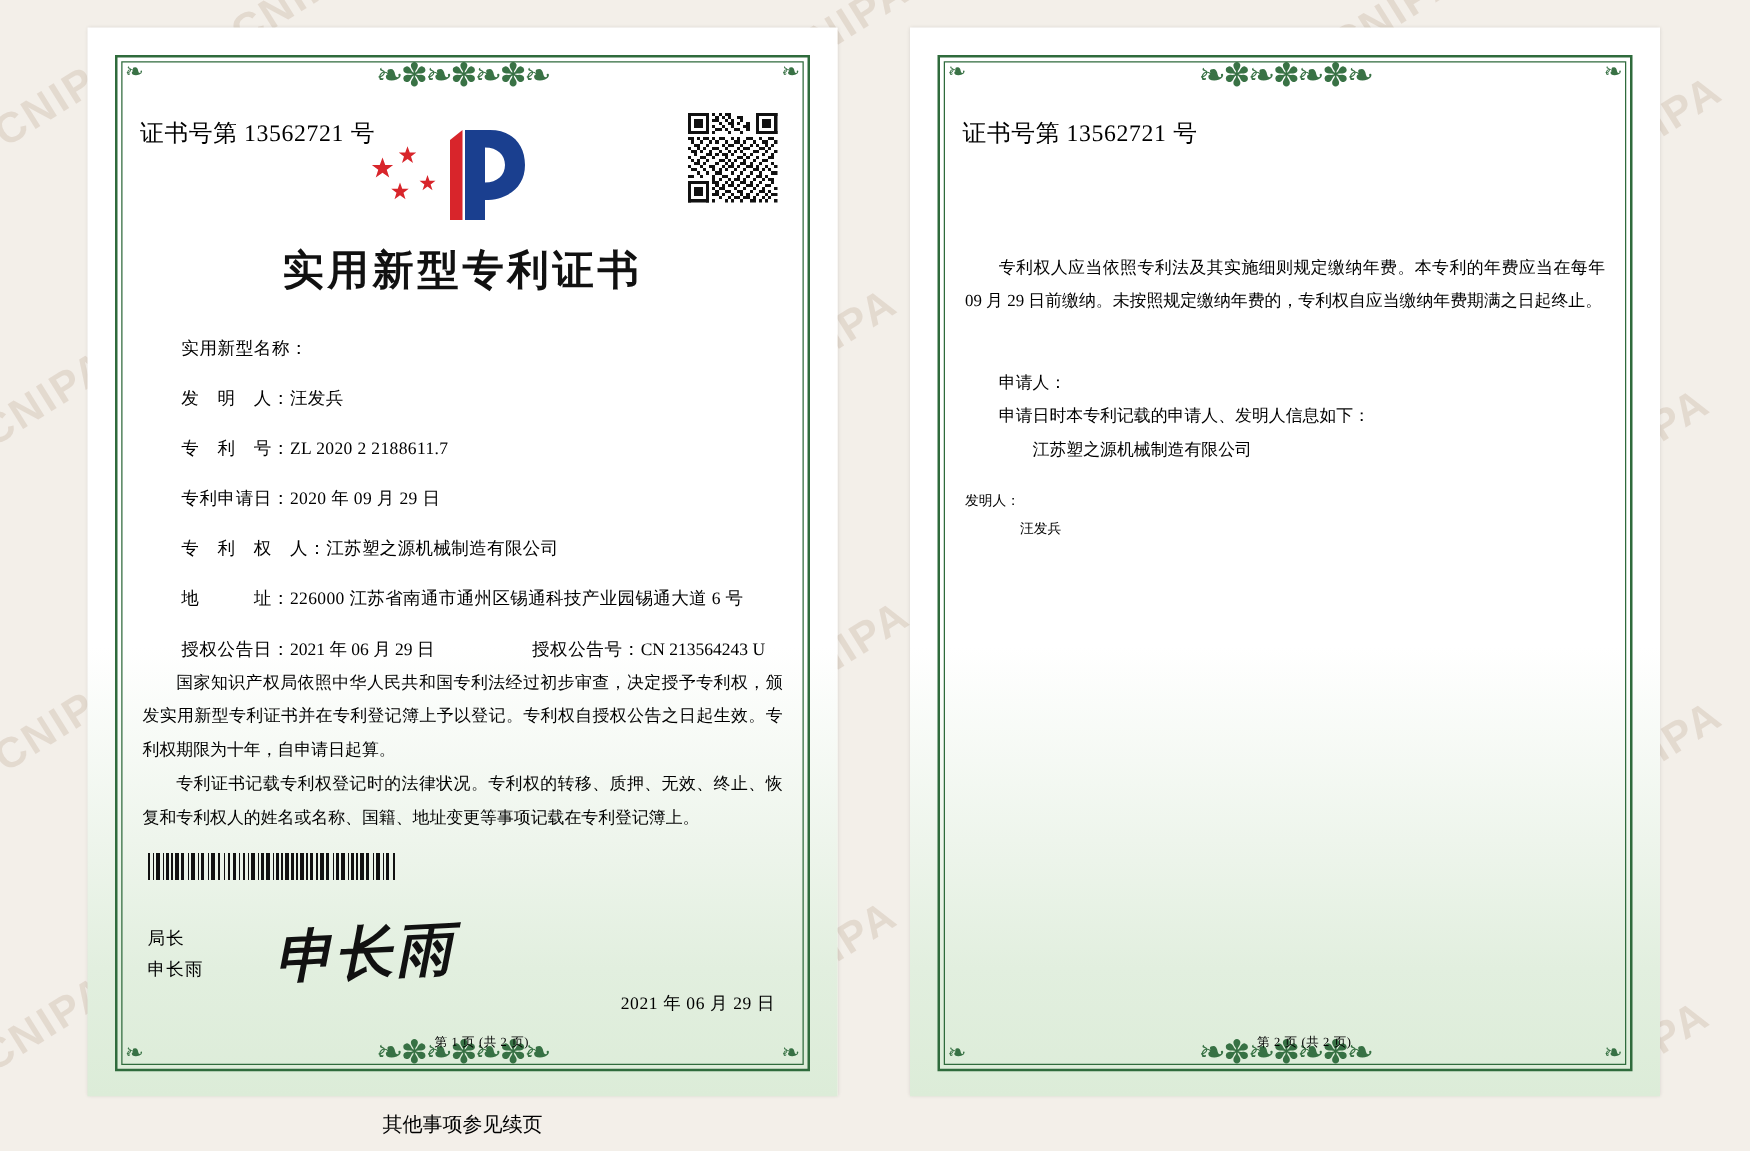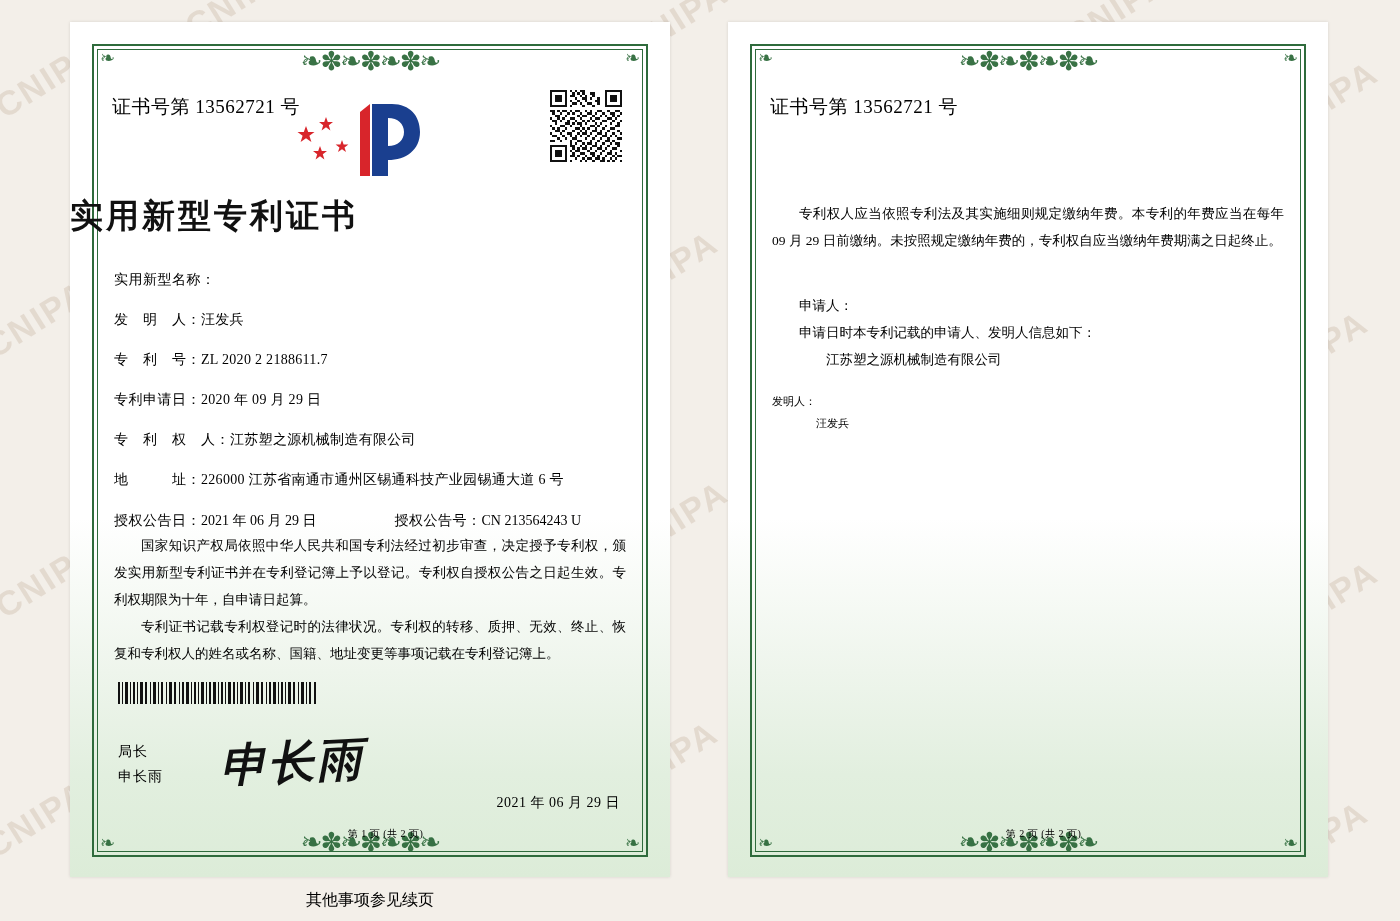--- a/index.html
+++ b/index.html
@@ -102,39 +102,41 @@
     left: 50%;
     transform: translateX(-78px);
     width: 160px;
     height: 82px;
   }
 
   .title {
     position: absolute;
     top: 172px;
     left: 0; right: 0;
+    text-align: center;
     font-family: "DejaVu Sans", sans-serif;
     font-weight: bold;
     font-size: 33px;
     letter-spacing: 3px;
     color: #111;
   }
 
   .fields {
     position: absolute;
     top: 248px;
     left: 44px;
     right: 44px;
   }
   .frow {
     display: flex;
     align-items: baseline;
     margin-bottom: 20.5px;
     font-size: 14px;
     line-height: 1.4;
+    margin-left: 31px;
   }
   .flabel {
     flex: 0 0 auto;
     white-space: pre;
     letter-spacing: 0.5px;
   }
   .fvalue {
     flex: 1 1 auto;
     letter-spacing: 0.3px;
   }

